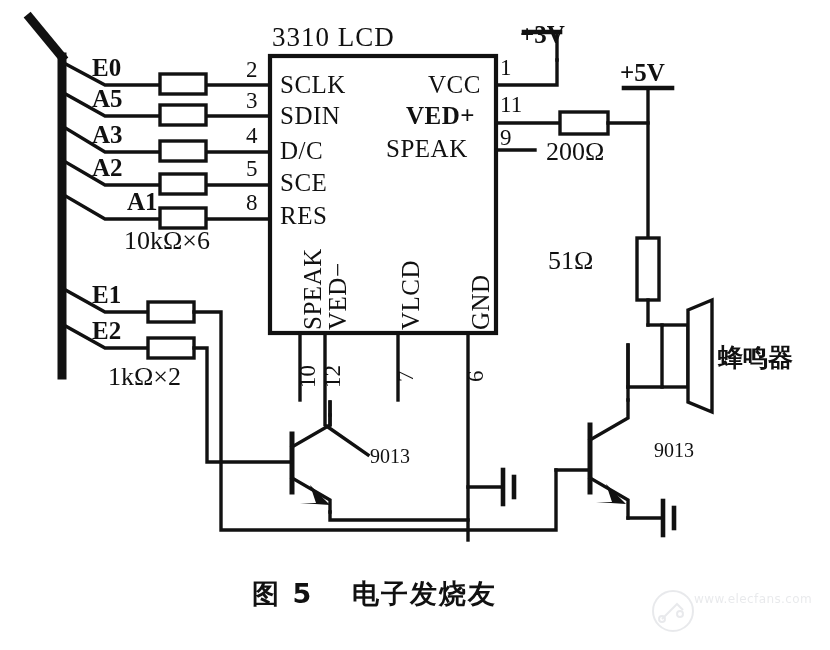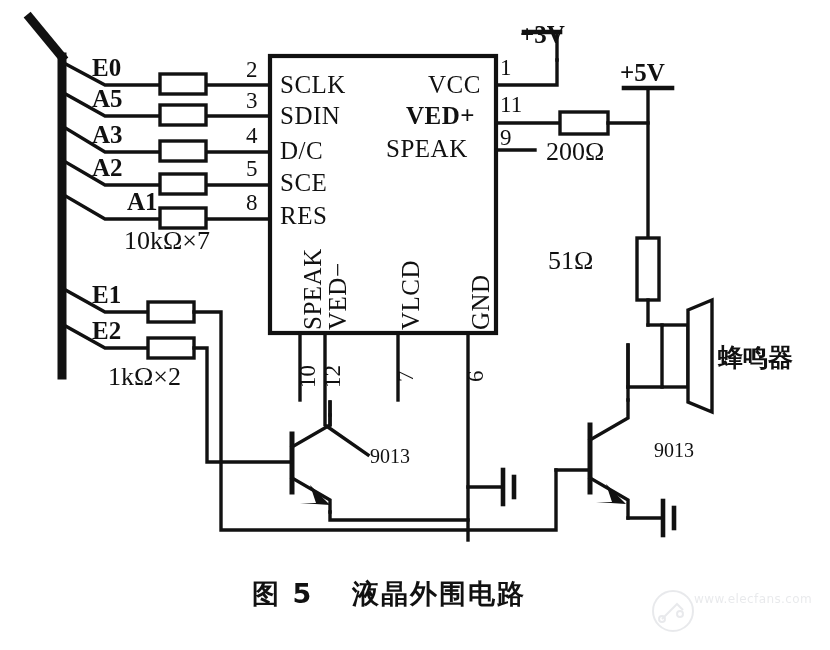--- a/index.html
+++ b/index.html
@@ -124,31 +124,32 @@
       <path d="M 674 508 L 674 528" stroke-width="4.6"></path>
 
     </g>
 
     <g fill="#111" stroke="none">
       <polygon points="330,505 310,485 316,503 300,503"></polygon>
       <polygon points="626,504 606,484 612,502 596,502"></polygon>
     </g>
   </svg>
 
+  <div class="lbl chip-title" style="left:272px;top:24px;">3310  LCD</div>
 
   <div class="lbl sig" style="left:92px;top:55px;">E0</div>
   <div class="lbl sig" style="left:92px;top:86px;">A5</div>
   <div class="lbl sig" style="left:92px;top:122px;">A3</div>
   <div class="lbl sig" style="left:92px;top:155px;">A2</div>
   <div class="lbl sig" style="left:92px;top:189px;margin-left:35px;">A1</div>
 
   <div class="lbl sig" style="left:92px;top:282px;">E1</div>
   <div class="lbl sig" style="left:92px;top:318px;">E2</div>
 
-  <div class="lbl rv" style="left:124px;top:228px;">10kΩ×7</div>
+  <div class="lbl rv" style="left:124px;top:228px;">10kΩ×6</div>
   <div class="lbl rv" style="left:108px;top:364px;">1kΩ×2</div>
   <div class="lbl rv" style="left:546px;top:139px;">200Ω</div>
   <div class="lbl rv" style="left:548px;top:248px;">51Ω</div>
 
   <div class="lbl pin-num" style="left:246px;top:58px;">2</div>
   <div class="lbl pin-num" style="left:246px;top:89px;">3</div>
   <div class="lbl pin-num" style="left:246px;top:124px;">4</div>
   <div class="lbl pin-num" style="left:246px;top:157px;">5</div>
   <div class="lbl pin-num" style="left:246px;top:191px;">8</div>
 
@@ -178,21 +179,21 @@
 
   <div class="lbl rail" style="left:520px;top:22px;">+3V</div>
   <div class="lbl rail" style="left:620px;top:60px;">+5V</div>
 
   <div class="lbl dev" style="left:330px;top:446px;">9013</div>
   <div class="lbl dev" style="left:614px;top:440px;">9013</div>
 
   <div class="lbl cn" style="left:718px;top:345px;font-family:Liberation Serif, serif;">蜂鸣器</div>
 
   <div class="lbl caption" style="left:252px;top:580px;">图 5</div>
-  <div class="lbl caption" style="left:352px;top:580px;">液晶外围电路</div>
+  <div class="lbl caption" style="left:352px;top:580px;">电子发烧友</div>
 
   <div id="watermark" style="left:694px;top:592px;">
     <svg width="46" height="46" viewBox="0 0 46 46" style="position:absolute;left:-44px;top:-4px;">
       <circle cx="23" cy="23" r="20" fill="none" stroke="#9aa0aa" stroke-width="2"></circle>
       <path d="M 12 31 L 27 16 L 33 22" fill="none" stroke="#9aa0aa" stroke-width="2"></path>
       <circle cx="12" cy="31" r="3" fill="none" stroke="#9aa0aa" stroke-width="2"></circle>
       <circle cx="30" cy="26" r="3" fill="none" stroke="#9aa0aa" stroke-width="2"></circle>
     </svg>
     <div class="wm-url">www.elecfans.com</div>
   </div>

